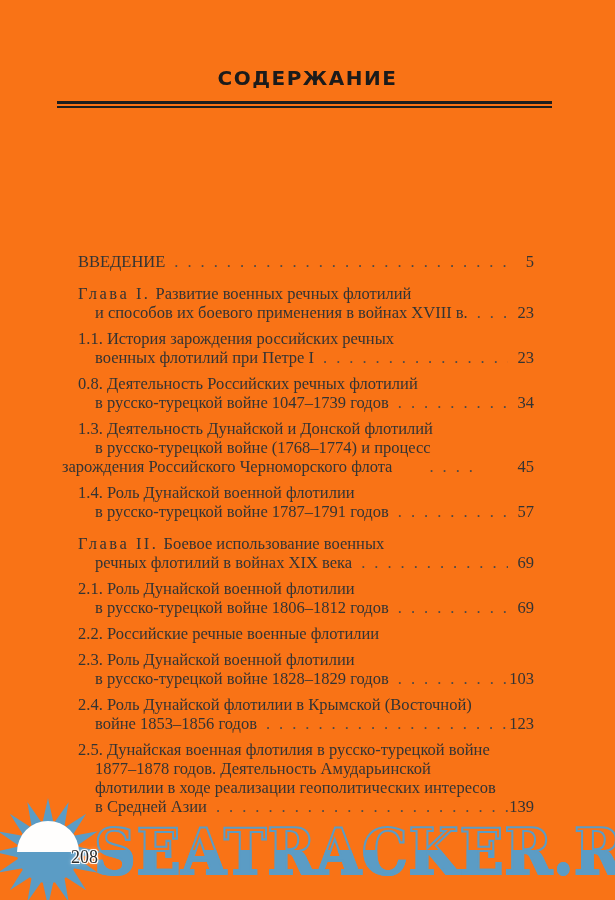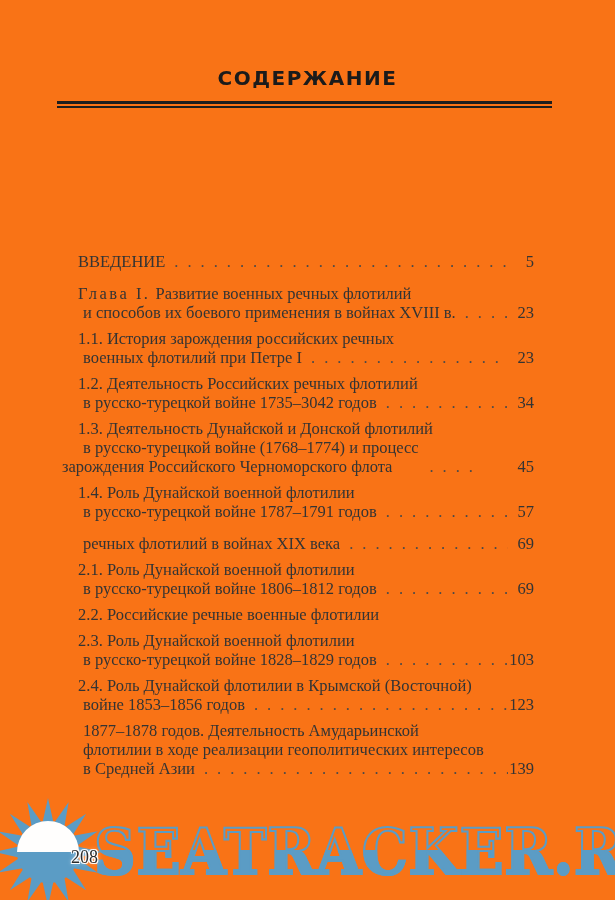--- a/index.html
+++ b/index.html
@@ -29,21 +29,21 @@
   }
   .toc {
     position:absolute; top:252px; left:78px; width:456px;
     font-size:16.5px; line-height:19px; color:#343434;
     z-index:2;
   }
   .entry { margin-top:7px; }
   .entry:first-child { margin-top:0; }
   .entry.chapter { margin-top:13px; }
   .line { white-space:nowrap; }
-  .line.cont { margin-left:5px; }
+  .line.cont { margin-left:17px; }
   .line.flush { margin-left:-16px;gap:28px; }
   .line.last { display:flex;justify-content:flex-end; }
   .prefix { letter-spacing:2.5px; margin-right:5px;text-align:right; }
   .txt { flex:0 0 auto; }
   .leader {
     flex:1 1 auto; overflow:hidden; position:relative; min-width:18px;
   }
   .leader::after {
     content:"...........................................................";
     position:absolute; left:9px; right:4px; bottom:0;
@@ -99,23 +99,23 @@
       </div>
       <div class="entry">
         <div class="line first"><span class="txt">1.1. История зарождения российских речных</span></div>
         <div class="line cont last">
           <span class="txt">военных флотилий при Петре I</span>
           <span class="leader"></span>
           <span class="pagenum">23</span>
         </div>
       </div>
       <div class="entry">
-        <div class="line first"><span class="txt">1.2. Деятельность Российских речных флотилий</span></div>
+        <div class="line first"><span class="txt">0.8. Деятельность Российских речных флотилий</span></div>
         <div class="line cont last">
-          <span class="txt">в русско-турецкой войне 1735–3042 годов</span>
+          <span class="txt">в русско-турецкой войне 1047–1739 годов</span>
           <span class="leader"></span>
           <span class="pagenum">34</span>
         </div>
       </div>
       <div class="entry">
         <div class="line first"><span class="txt">1.3. Деятельность Дунайской и Донской флотилий</span></div>
         <div class="line cont"><span class="txt">в русско-турецкой войне (1768–1774) и процесс</span></div>
         <div class="line flush last">
           <span class="txt">зарождения Российского Черноморского флота</span>
           <span class="leader"></span>
@@ -124,20 +124,21 @@
       </div>
       <div class="entry">
         <div class="line first"><span class="txt">1.4. Роль Дунайской военной флотилии</span></div>
         <div class="line cont last">
           <span class="txt">в русско-турецкой войне 1787–1791 годов</span>
           <span class="leader"></span>
           <span class="pagenum">57</span>
         </div>
       </div>
       <div class="entry chapter">
+        <div class="line first"><span class="prefix">Глава II.</span><span class="txt">Боевое использование военных</span></div>
         <div class="line cont last">
           <span class="txt">речных флотилий в войнах XIX века</span>
           <span class="leader"></span>
           <span class="pagenum">69</span>
         </div>
       </div>
       <div class="entry">
         <div class="line first"><span class="txt">2.1. Роль Дунайской военной флотилии</span></div>
         <div class="line cont last">
           <span class="txt">в русско-турецкой войне 1806–1812 годов</span>
@@ -158,20 +159,21 @@
       </div>
       <div class="entry">
         <div class="line first"><span class="txt">2.4. Роль Дунайской флотилии в Крымской (Восточной)</span></div>
         <div class="line cont last">
           <span class="txt">войне 1853–1856 годов</span>
           <span class="leader"></span>
           <span class="pagenum">123</span>
         </div>
       </div>
       <div class="entry">
+        <div class="line first"><span class="txt">2.5. Дунайская военная флотилия в русско-турецкой войне</span></div>
         <div class="line cont"><span class="txt">1877–1878 годов. Деятельность Амударьинской</span></div>
         <div class="line cont"><span class="txt">флотилии в ходе реализации геополитических интересов</span></div>
         <div class="line cont last">
           <span class="txt">в Средней Азии</span>
           <span class="leader"></span>
           <span class="pagenum">139</span>
         </div>
       </div>
     </div>
 

